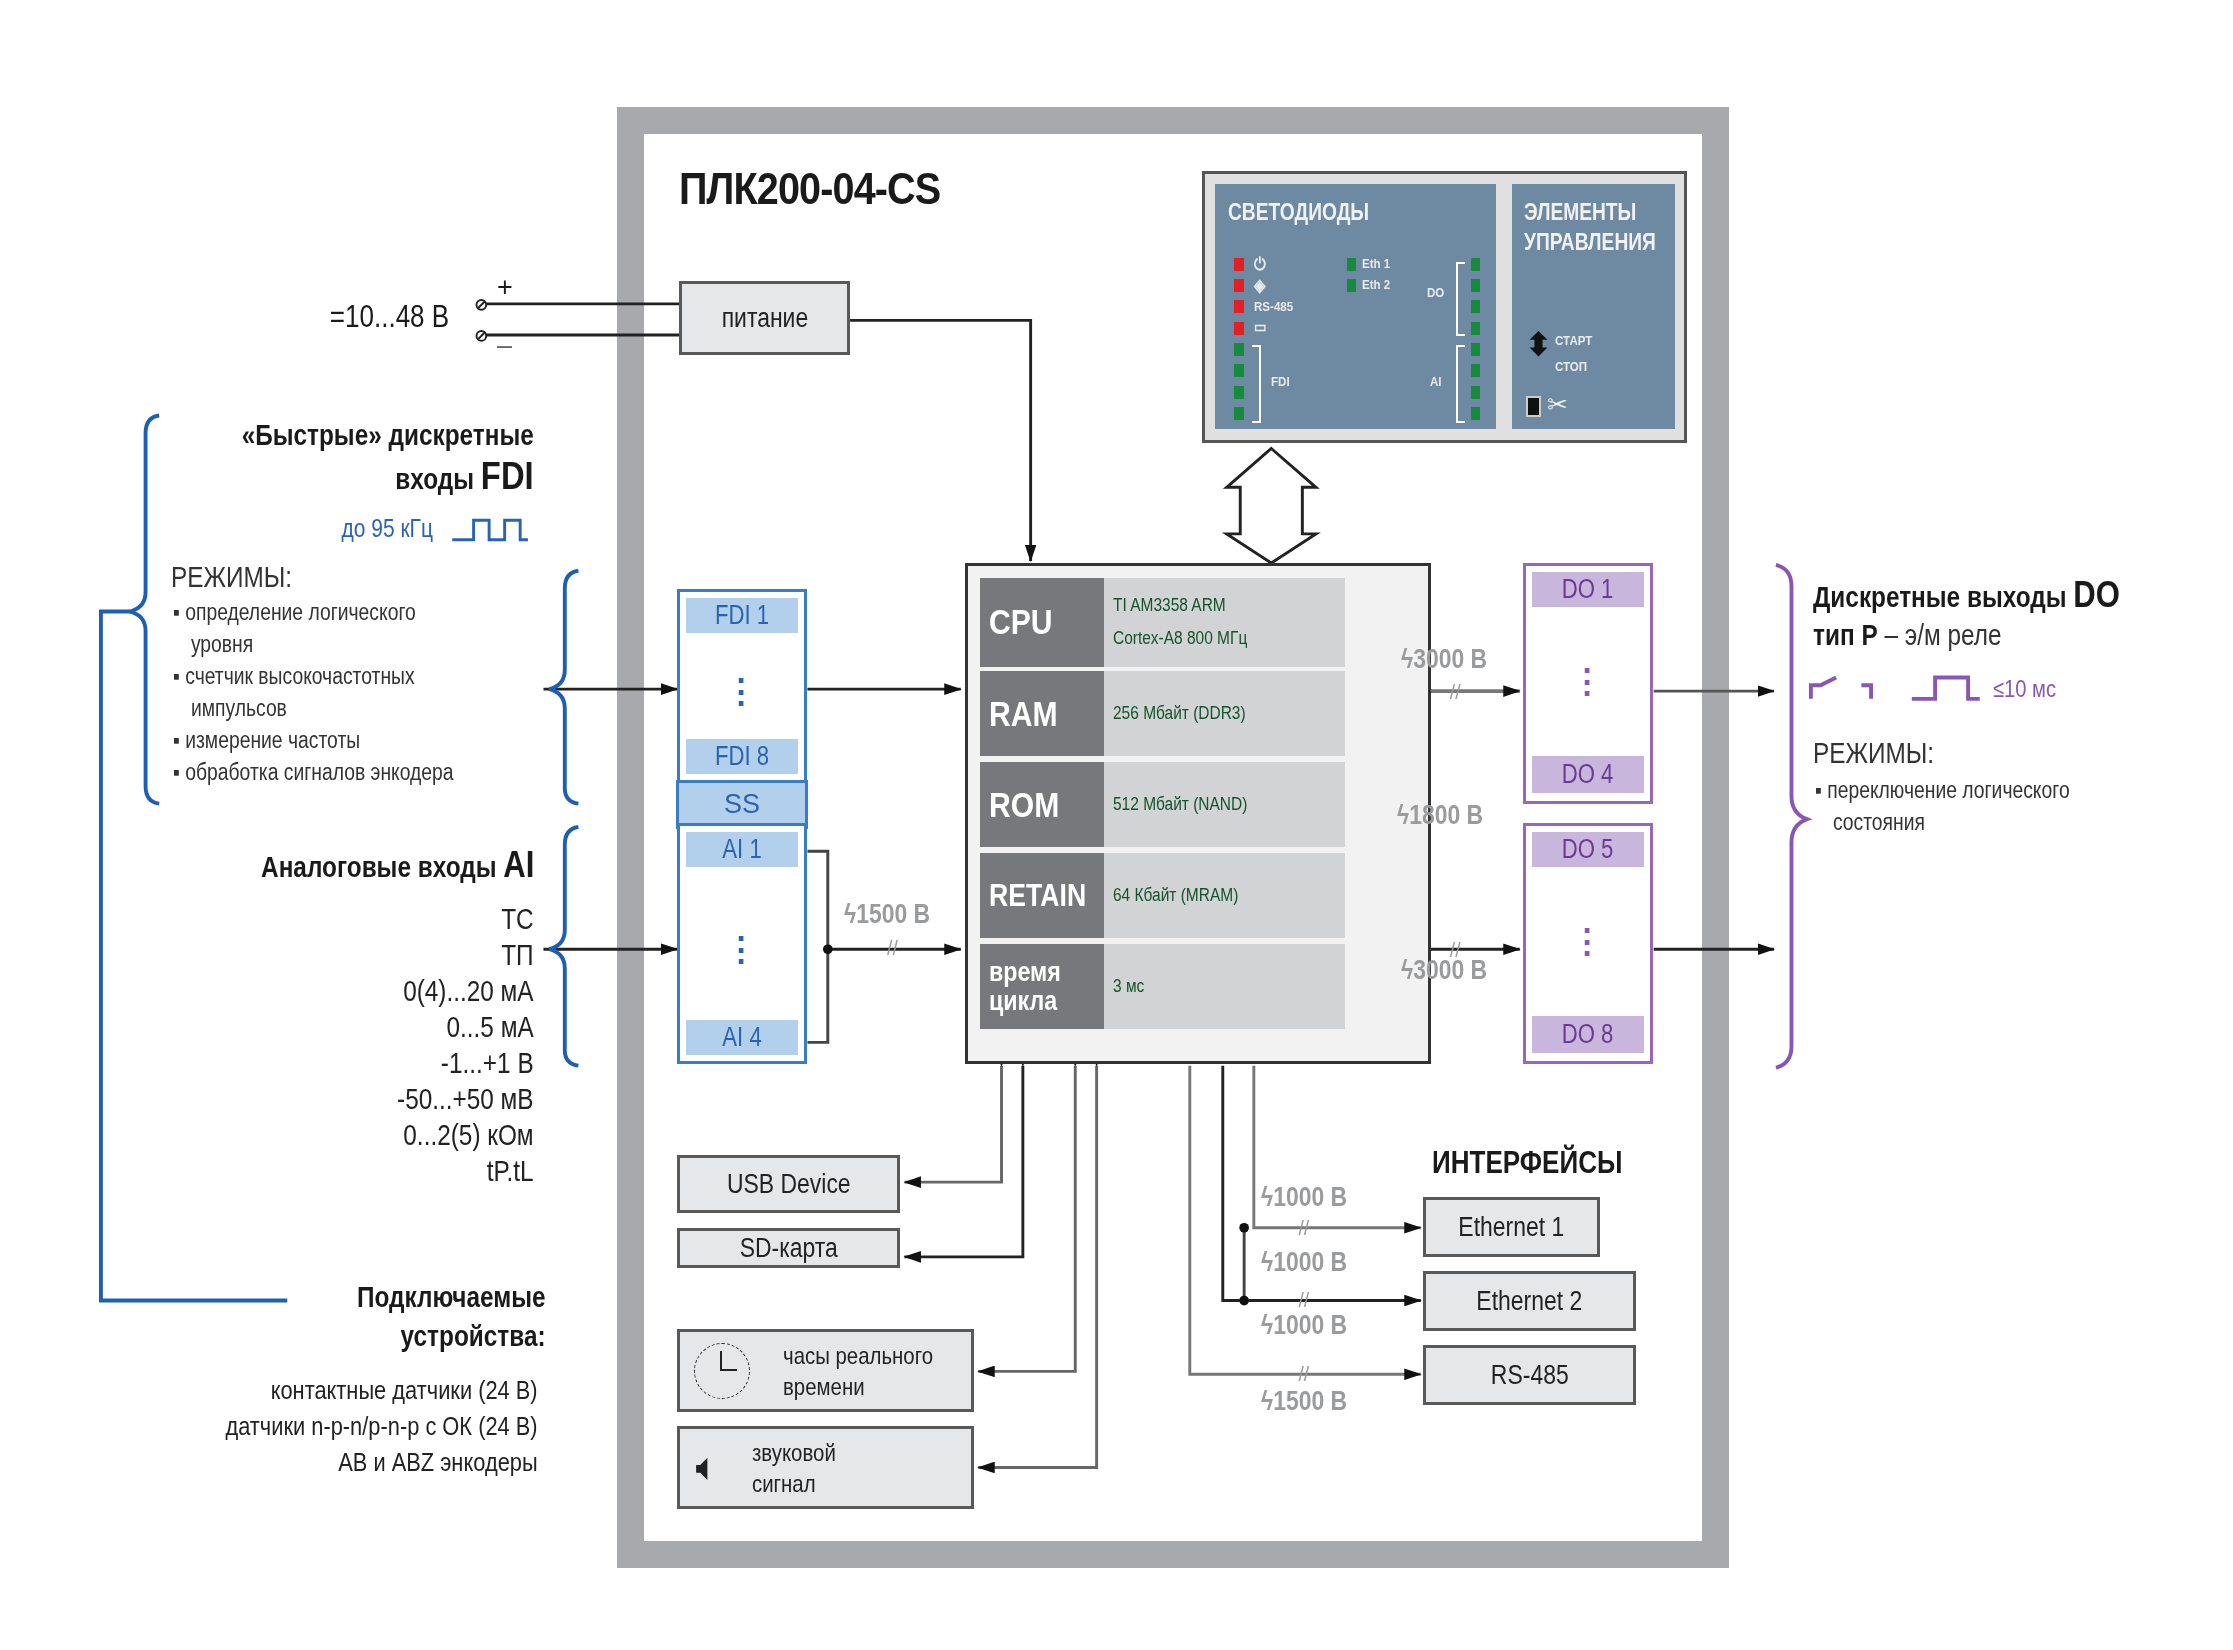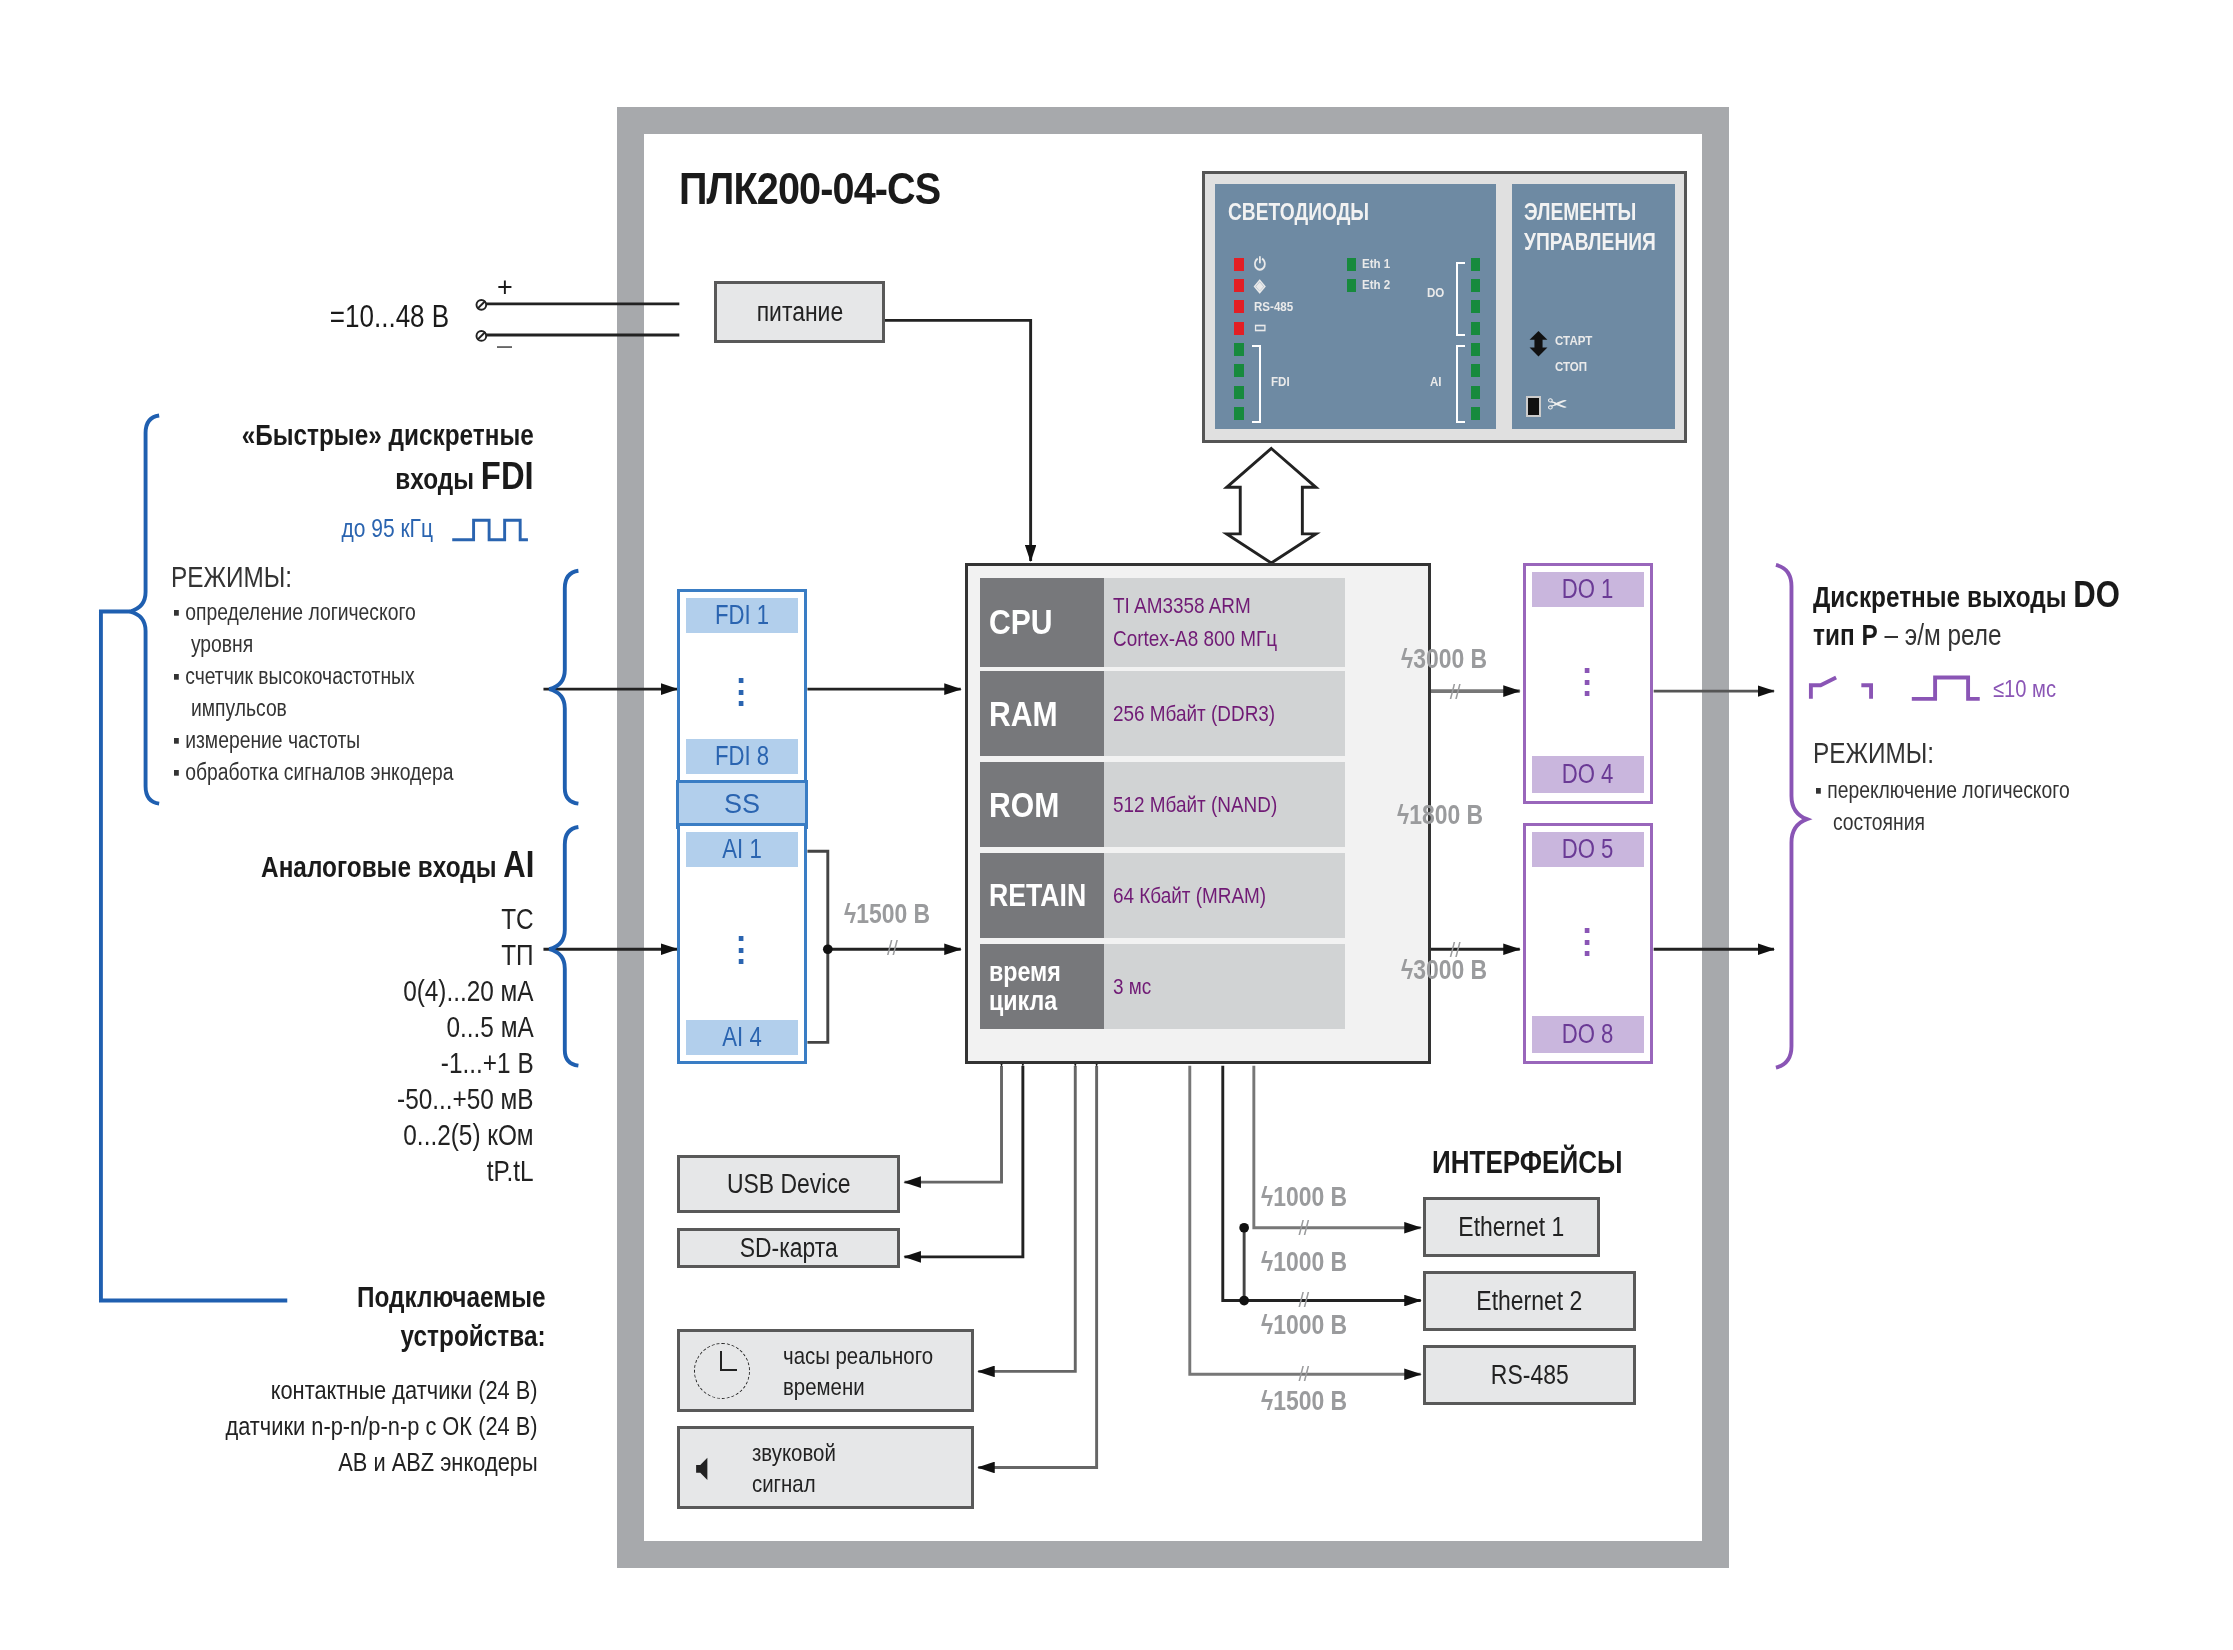--- a/index.html
+++ b/index.html
@@ -22,21 +22,21 @@
   .led { position:absolute; width:9.7px; height:13.6px; }
   .led.red { background:#e31e24; } .led.grn { background:#178a3d; }
   .plabel { position:absolute; color:#eaeaea; font-size:13.6px; font-weight:bold; transform:scaleX(0.85); transform-origin:left; }
   
   .cpu { left:965px; top:563px; width:466px; height:501px; background:#f2f2f2; border:3.9px solid #333; box-sizing:border-box; }
   .cpurow { position:absolute; left:11.6px; width:365px; display:flex; }
   .cpukey { width:124px; background:#77787b; color:#fff; font-weight:bold; font-size:35px;
             display:flex; align-items:center; padding-left:9.7px; box-sizing:border-box; }
   .cpukey.small { font-size:27px; line-height:29px; }
   .cpuval { flex:1; background:#d1d3d4; display:flex; align-items:center; padding-left:9.7px;
-            font-size:22px; line-height:33px; color:#701a75; }
+            font-size:18px; line-height:33px; color:#14532d; }
   .cpuval span, .cpukey span { transform:scaleX(0.86); transform-origin:left; display:inline-block; white-space:nowrap; }
   
   .bluebox { border:3.9px solid #3a7dc4; background:#fff; box-sizing:border-box; }
   .bluecell { position:absolute; left:5.8px; right:5.8px; background:#b2cfec; color:#2a64b0; font-size:27px;
               display:flex; align-items:center; justify-content:center; }
   .bluecell span, .purpcell span { transform:scaleX(0.82); display:inline-block; }
   .purpbox { border:3.9px solid #9966bb; background:#fff; box-sizing:border-box; }
   .purpcell { position:absolute; left:5.8px; right:5.8px; background:#c9b6dd; color:#6a3a95; font-size:27px;
               display:flex; align-items:center; justify-content:center; }
   .dots { position:absolute; left:0; right:0; text-align:center; font-size:33px; font-weight:bold; line-height:11.6px; }
@@ -127,21 +127,21 @@
     <polyline points="466,556 488,556 488,536 504,536 504,556 520,556 520,536 536,536 536,556 544,556" fill="none" stroke="#2a64b0" stroke-width="3"></polyline>
 
     <polyline points="1866,720 1866,706 1876,706 1892,698" fill="none" stroke="#8a55b5" stroke-width="4"></polyline>
     <polyline points="1918,706 1928,706 1928,720" fill="none" stroke="#8a55b5" stroke-width="4"></polyline>
     <polyline points="1970,720 1994,720 1994,698 2028,698 2028,720 2040,720" fill="none" stroke="#8a55b5" stroke-width="4"></polyline>
   </svg>
 
   <div class="txt rt cond" style="right:1785px;top:299px;font-size:31px;">=10...48 В</div>
   <div class="txt" style="left:497px;top:272px;font-size:27px;">+</div>
   <div class="txt" style="left:497px;top:330px;font-size:27px;color:#666;">–</div>
-  <div class="abs gbox" style="left:679px;top:281px;width:171px;height:62px;margin-left:35px;">
+  <div class="abs gbox" style="left:679px;top:281px;width:171px;height:74px;">
     <span>питание</span>
   </div>
 
   <div class="abs panel">
     <div class="panel-led">
       <div class="ptitle" style="left:13.6px;top:13.6px;">СВЕТОДИОДЫ</div>
       <div class="led red" style="left:19.4px;top:74px;"></div>
       <div class="plabel" style="left:39px;top:70px;font-size:17.5px;">⏻</div>
       <div class="led red" style="left:19.4px;top:95px;"></div>
       <div class="plabel" style="left:39px;top:91px;font-size:17.5px;">◈</div>

